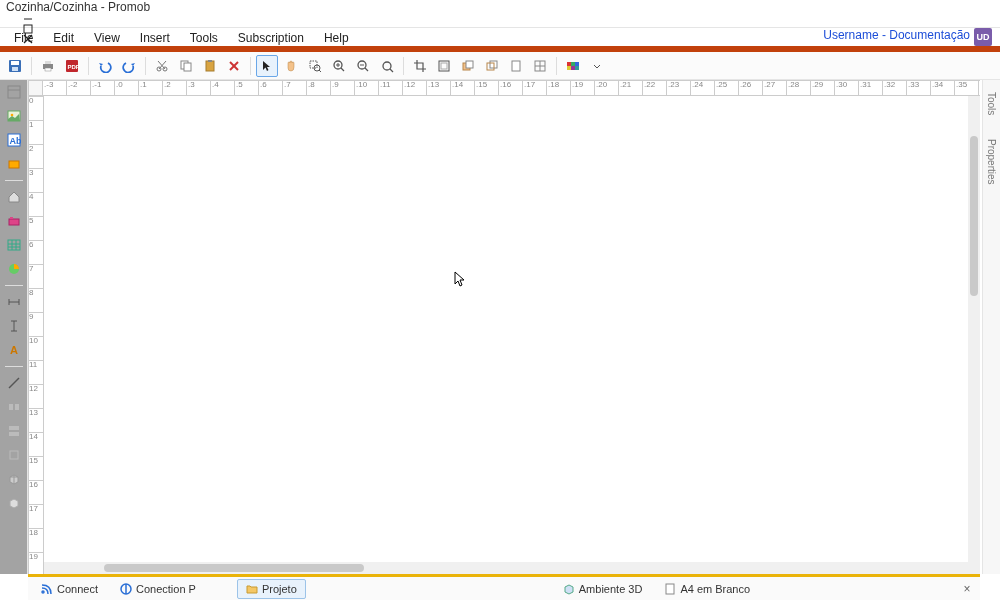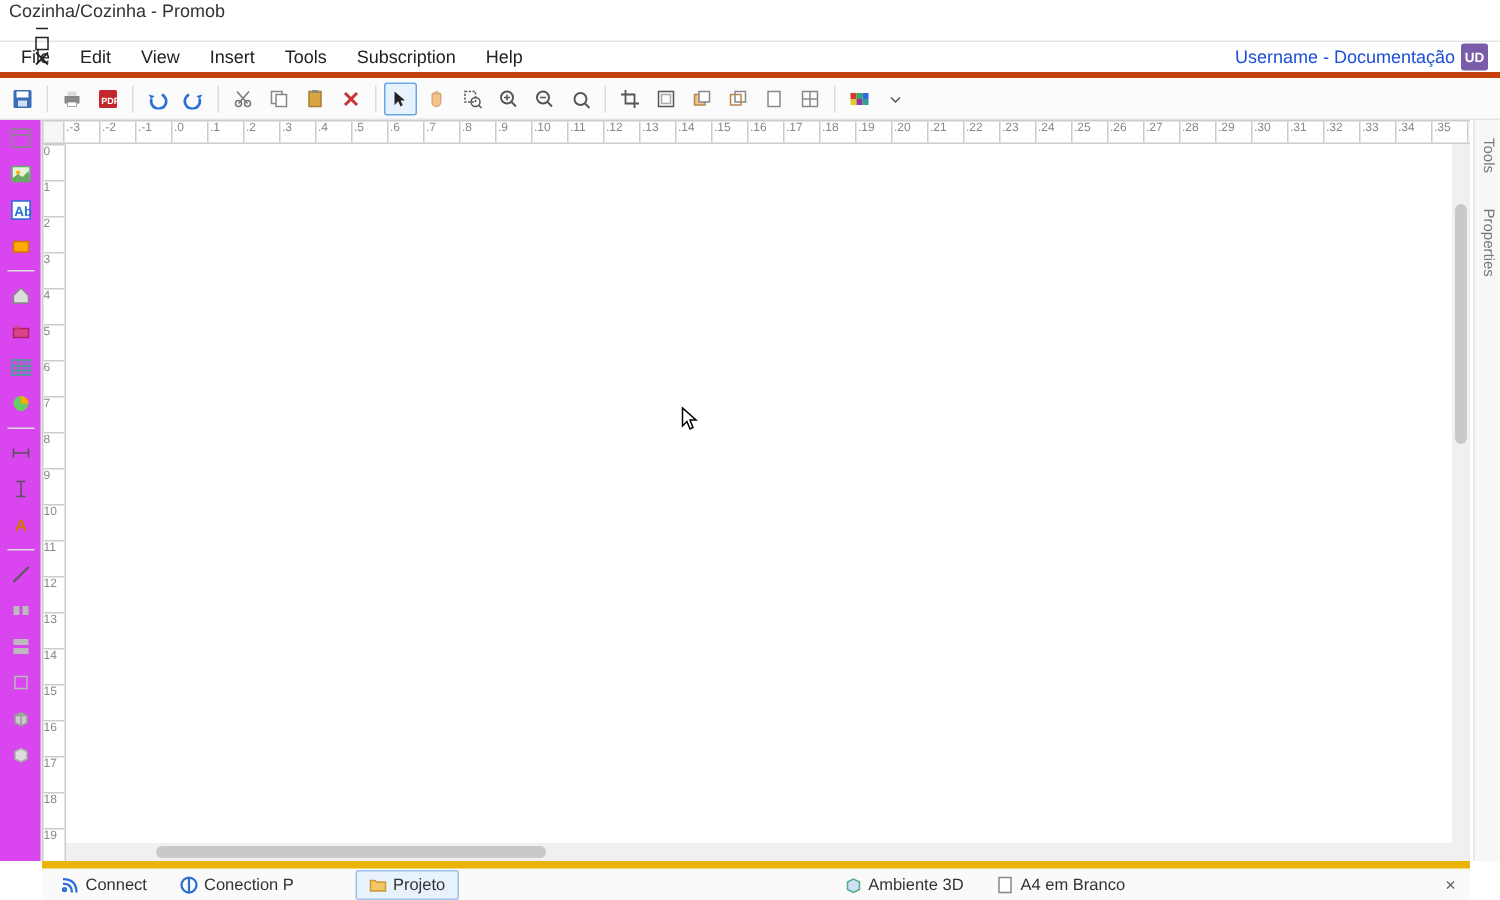--- a/index.html
+++ b/index.html
@@ -3,36 +3,36 @@
 <meta charset="utf-8">
 <style>
 * { box-sizing: border-box; margin: 0; padding: 0; }
 body { font-family: "Segoe UI", Tahoma, sans-serif; font-size: 12px; background: #fff; overflow: hidden; width: 1000px; height: 600px; }
 .titlebar { height: 28px; display: flex; padding: 0 0 0 6px; background: #fff; border-bottom: 1px solid #e5e5e5; flex-direction: column; }
 .titlebar .app-icon { width: 14px; height: 14px; border-radius: 50%; background: radial-gradient(circle at 35% 35%, #fff 15%, #d22 35%, #900 80%); margin-right: 6px; }
 .titlebar .title { flex: 0 0 auto; font-size: 12px; color: #333; }
 .titlebar .spacer { flex: 1; }
 .win-btn { width: 44px; height: 28px; display:flex; align-items:center; justify-content:center; color:#222; font-family: "Segoe UI Symbol", sans-serif; font-size:11px; }
 
-.menubar { height: 24px; display:flex; align-items:center; padding: 0 4px; border-bottom: 4px solid #c2410c; }
+.menubar { height: 24px; display:flex; align-items:flex-start; padding: 0 4px; border-bottom: 6px solid #c2410c; }
 .menu-item { padding: 3px 10px; color:#222; }
 .user-label { margin-left:auto; margin-right:4px; color:#1d4ed8; }
 .user-badge { width:18px; height:18px; background:#7a5caa; color:#fff; font-size:9px; font-weight:bold; display:flex; align-items:center; justify-content:center; border-radius:2px; margin-right:4px;}
 
 .toolbar { height: 28px; display:flex; align-items:center; padding: 0 4px; gap:2px; border-bottom:1px solid #e5e5e5; background:#fbfbfb; }
 .tbtn { width:22px; height:22px; display:flex; align-items:center; justify-content:center; border-radius:2px; }
 .tsep { width:1px; height:18px; background:#ddd; margin:0 3px; }
 
 .ruler-corner { position:absolute; left:28px; top:80px; width:16px; height:16px; background:#f6f6f6; border:1px solid #ccc; }
 .ruler-h { position:absolute; left:42px; top:80px; right:20px; height:16px; background:#fff; border-top:1px solid #ccc; border-bottom:1px solid #ccc; font-size:8px; color:#888; overflow:hidden; display:flex; align-items:flex-start;}
 .ruler-h .tick { flex:0 0 24px; border-left:1px solid #ccc; height:100%; padding-left:1px; line-height:8px;}
 .ruler-v { position:absolute; left:28px; top:96px; bottom:26px; width:16px; background:#fff; border-left:1px solid #ccc; border-right:1px solid #ccc; font-size:8px; color:#888; display:flex; flex-direction:column; overflow:hidden;}
 .ruler-v .tick { flex:0 0 24px; border-top:1px solid #ccc; width:100%; padding-top:0; line-height:8px; text-align:left;}
 
-.left-dock { position:absolute; left:0; top:80px; bottom:26px; width:28px; background:#d946ef; border-right:1px solid #e5e5e5; display:flex; flex-direction:column; align-items:center; padding-top:2px; gap:4px;}
+.left-dock { position:absolute; left:0; top:80px; bottom:26px; width:28px; background:#a3a3a3; border-right:1px solid #e5e5e5; display:flex; flex-direction:column; align-items:center; padding-top:2px; gap:4px;}
 .dock-btn { width:20px; height:20px; display:flex; align-items:center; justify-content:center; border-radius:2px; }
 .dock-sep { width:18px; height:1px; background:#ddd; margin:2px 0; }
 
 .right-dock { position:absolute; right:0; top:80px; bottom:26px; width:18px; background:#f7f7f7; border-left:1px solid #e5e5e5; display:flex; flex-direction:column; align-items:center; padding-top:6px; gap:12px; }
 .right-dock .vtab { writing-mode: vertical-rl; font-size:10px; color:#777; padding:6px 1px; }
 
 .canvas-area { position:absolute; left:44px; top:96px; right:20px; bottom:26px; background:#fff; overflow:hidden; }
 .scroll-v { position:absolute; right:0; top:0; bottom:12px; width:12px; background:#f0f0f0; }
 .scroll-v .thumb { position:absolute; left:2px; right:2px; top:40px; height:160px; background:#c9c9c9; border-radius:4px;}
 .scroll-h { position:absolute; left:0; right:12px; bottom:0; height:12px; background:#f0f0f0; }
@@ -40,21 +40,21 @@
 .scroll-corner { position:absolute; right:0; bottom:0; width:12px; height:12px; background:#f0f0f0;}
 
 .page-outline { position:absolute; left:200px; top:24px; width:572px; height:408px; border:1.5px solid #c1272d; background:#fff; }
 .page-inner { position:absolute; left:24px; top:24px; right:24px; bottom:24px; border:1px solid #555; background:#fff; }
 .doc-text { position:absolute; left:56px; top:40px; font-size:12px; color:#222; }
 .brand { position:absolute; left:12px; bottom:10px; font-size:13px; font-weight:bold; color:#c1272d; font-family: Arial, sans-serif; }
 .brand .plus { font-size:9px; font-weight:normal; font-style:italic; color:#aa2020; margin-left:2px;}
 
 .cursor { position:absolute; left:410px; top:175px; font-size:14px; color:#000; pointer-events:none;}
 
-.bottom-tabs { position:absolute; left:28px; right:20px; bottom:0; height:26px; border-top:5px solid #eab308; background:#fafafa; display:flex; align-items:center; padding:0 4px; gap:4px;}
+.bottom-tabs { position:absolute; left:28px; right:20px; bottom:0; height:26px; border-top:3px solid #eab308; background:#fafafa; display:flex; align-items:center; padding:0 4px; gap:4px;}
 .btab { height:20px; padding:0 8px; display:flex; align-items:center; gap:4px; border:1px solid transparent; border-radius:2px; font-size:11px; color:#333;}
 .btab.active { border-color:#9cc3e8; background:#e8f2fc;margin-left:28px; }
 .btab .ico { width:12px; height:12px; display:flex; align-items:center; justify-content:center; }
 .bottom-tabs .gap { width:240px; }
 .bottom-tabs .close-x { margin-left:auto; width:18px; text-align:center; color:#666; }
 
 svg { display:block; }
 </style>
 </head>
 <body>

